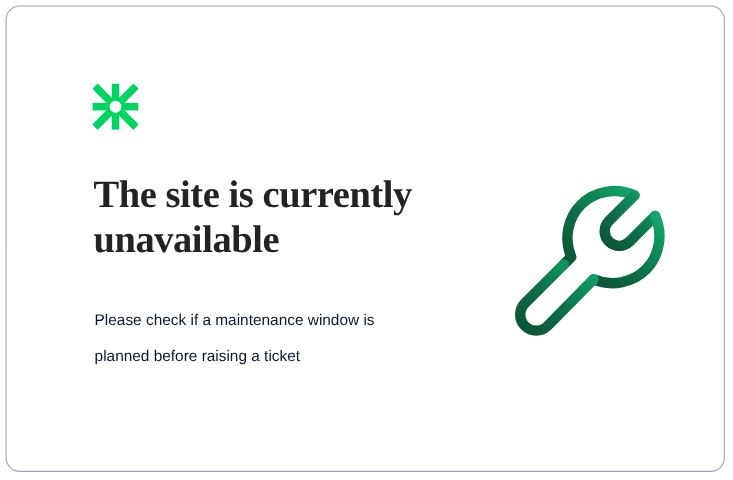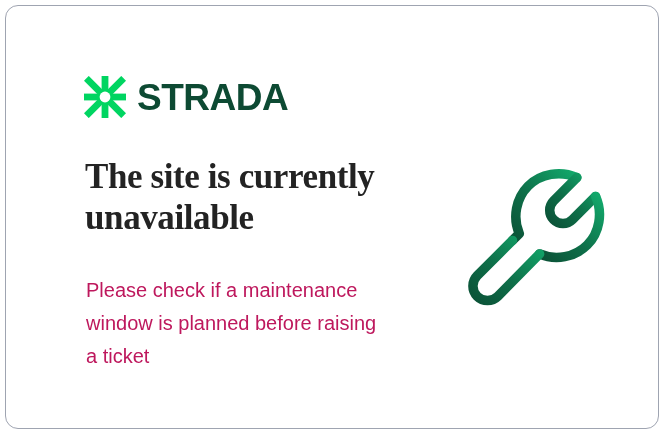--- a/index.html
+++ b/index.html
@@ -77,24 +77,24 @@
   }
 
   
   .body-copy {
     position: absolute;
     left: 80px;
     top: 268px;
     width: 300px;
     margin: 0;
     font-family: "Liberation Sans", sans-serif;
-    font-size: 20px;
+    font-size: 14px;
     font-weight: normal;
     line-height: 33px;
-    color: #be185d;
+    color: #0f172a;
   }
 
   
   .wrench {
     position: absolute;
     left: 458px;
     top: 159px;
     width: 148px;
     height: 148px;
     display: block;
@@ -110,21 +110,20 @@
     <div class="logo">
       <svg class="logo-mark" viewBox="0 0 42 42" aria-hidden="true">
         <g fill="#00d561">
           <rect x="0" y="17.6" width="42" height="6.8" rx="0"></rect>
           <rect x="17.6" y="0" width="6.8" height="42" rx="0"></rect>
           <rect x="17.6" y="-5.4" width="6.8" height="52.8" rx="0" transform="rotate(45 21 21)"></rect>
           <rect x="17.6" y="-5.4" width="6.8" height="52.8" rx="0" transform="rotate(-45 21 21)"></rect>
         </g>
         <circle cx="21" cy="21" r="5.4" fill="#ffffff"></circle>
       </svg>
-      <span class="logo-word">STRADA</span>
     </div>
 
     <h1 class="headline">The site is currently unavailable</h1>
 
     <p class="body-copy">Please check if a maintenance window is planned before raising a ticket</p>
 
     <svg class="wrench" viewBox="0 0 148 148" aria-hidden="true">
       <defs>
         <linearGradient id="wrenchGrad" x1="0" y1="1" x2="1" y2="0">
           <stop offset="0%" stop-color="#0b5237"></stop>

